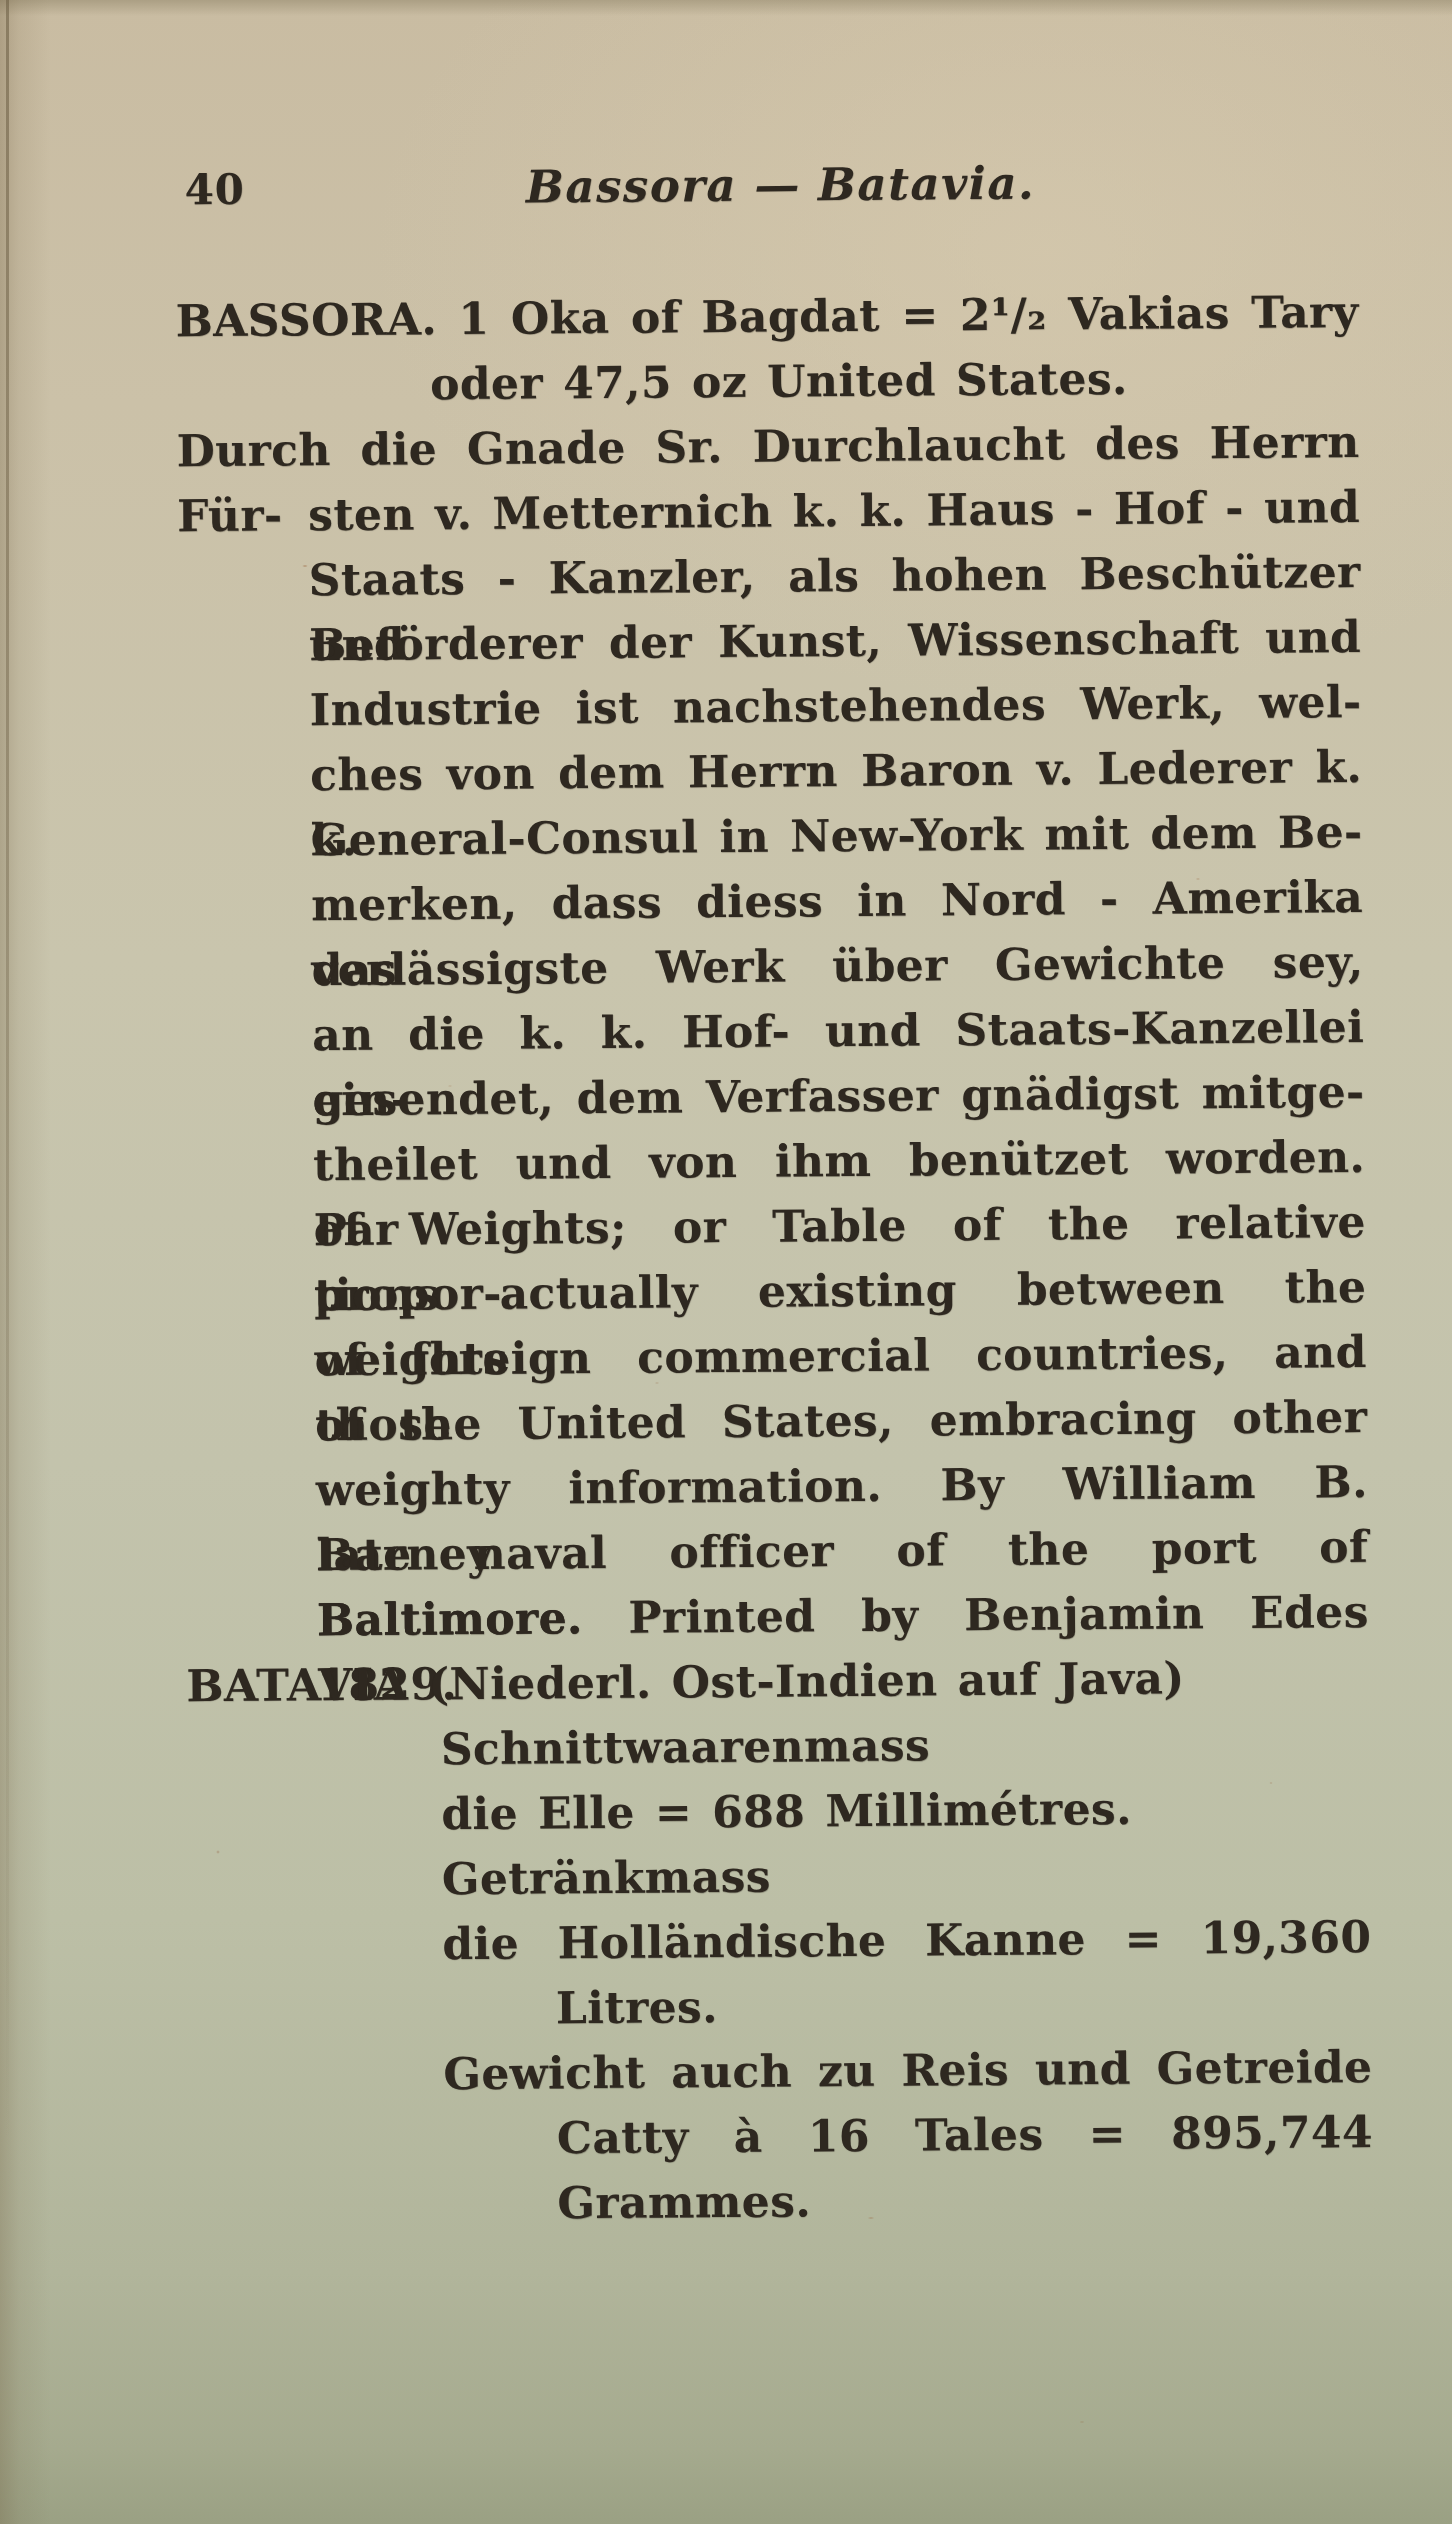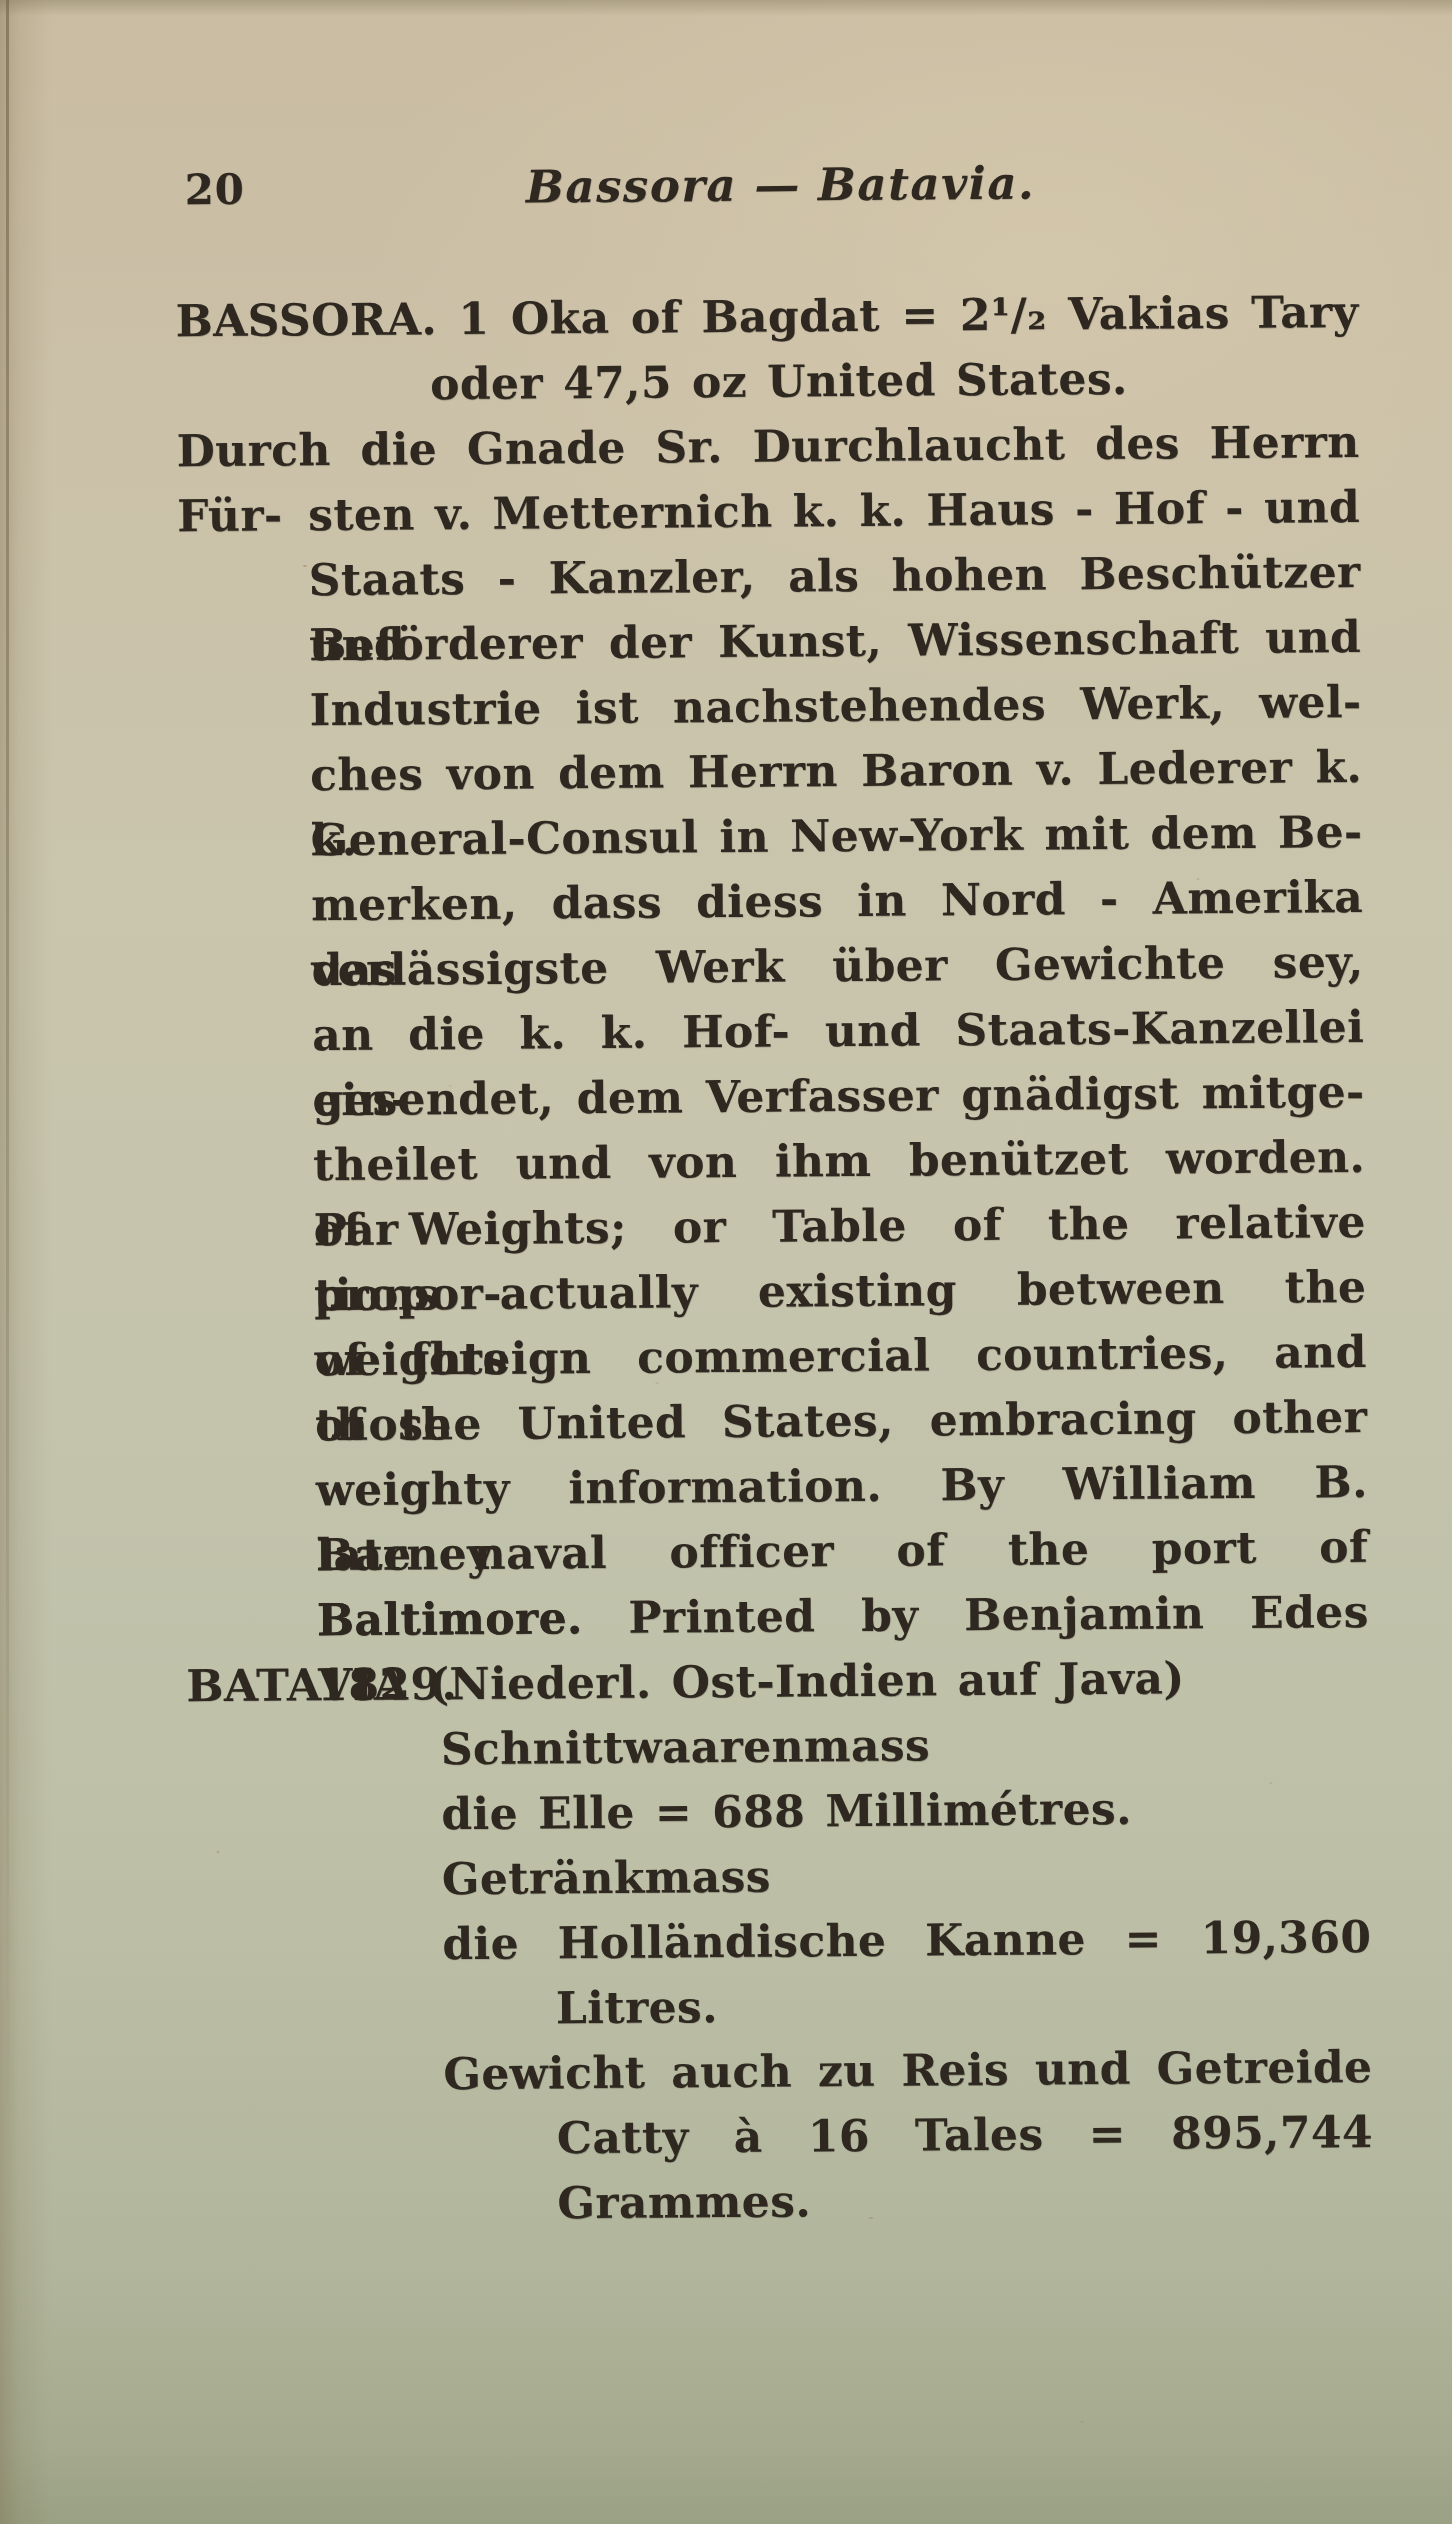--- a/index.html
+++ b/index.html
@@ -63,21 +63,21 @@
   .just{text-align:justify;text-align-last:justify;}
 </style>
 </head>
 <body>
 
 <div class="scan">
   <div class="edge-line"></div>
   <div class="content">
 
     <div class="header">
-      <span class="pagenum">20</span>
+      <span class="pagenum">40</span>
       <span class="title">Bassora — Batavia.</span>
     </div>
 
     <div class="body">
       <div class="line ind0 just">BASSORA. 1 Oka of Bagdat = 2¹/₂ Vakias Tary</div>
       <div class="line ind2">oder 47,5 oz United States.</div>
       <div class="line ind0 just">Durch die Gnade Sr. Durchlaucht des Herrn Für-</div>
       <div class="line ind1 just">sten v. Metternich k. k. Haus - Hof - und</div>
       <div class="line ind1 just">Staats - Kanzler, als hohen Beschützer und</div>
       <div class="line ind1 just">Beförderer der Kunst, Wissenschaft und</div>

